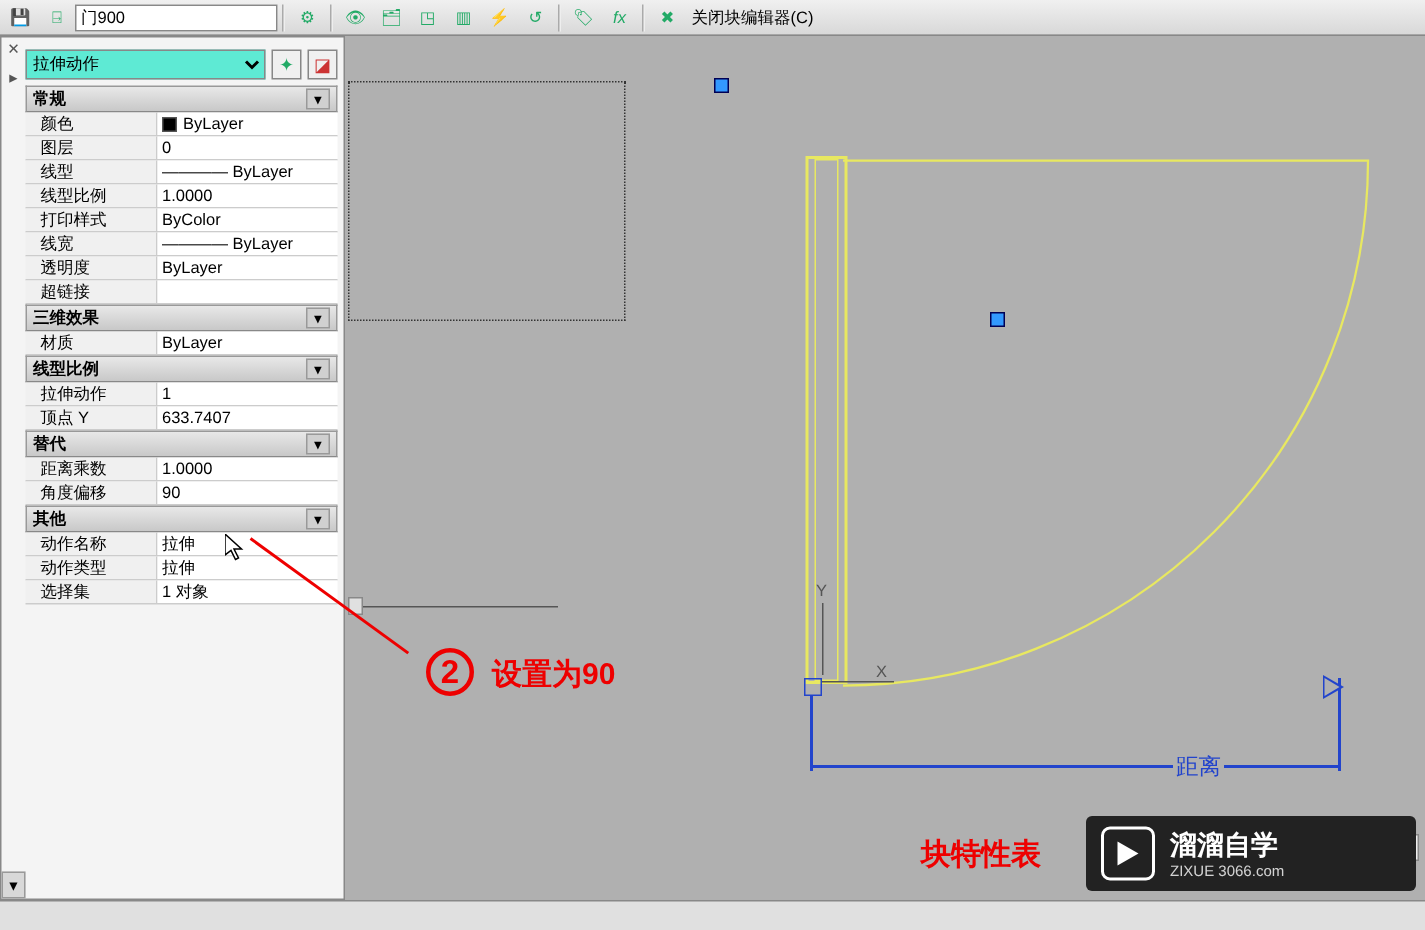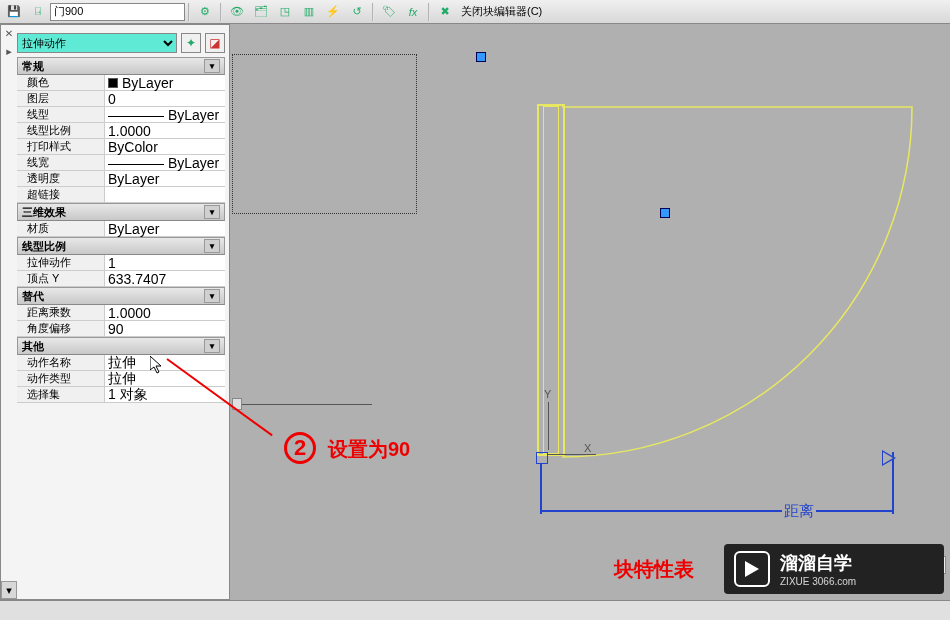--- a/index.html
+++ b/index.html
@@ -15,21 +15,21 @@
   .panel-pin { position: absolute; top: 18px; left: 0; width: 16px; height: 16px; display: flex; align-items: center; justify-content: center; color: #555; }
   .panel-body { position: absolute; left: 16px; top: 8px; right: 4px; bottom: 4px; }
   .panel-row1 { display: flex; gap: 4px; align-items: center; margin-bottom: 4px; }
   .panel-select { flex: 1; height: 20px; border: 1px solid #888; background: #5eead4; font-size: 11px; }
   .sq-btn { width: 20px; height: 20px; border: 1px solid #888; background: #f0f0f0; display: flex; align-items: center; justify-content: center; font-size: 12px; }
   
   .sect-header { background: linear-gradient(#e8e8e8,#c8c8c8); border: 1px solid #999; border-bottom: 1px solid #888; height: 18px; line-height: 18px; padding: 0 4px; font-weight: bold; font-size: 11px; display: flex; justify-content: space-between; align-items: center; }
   .sect-header .arrow { width: 16px; height: 14px; background: #d0d0d0; border: 1px solid #999; display: flex; align-items: center; justify-content: center; font-size: 9px; }
   .prop-row { display: flex; height: 16px; border-bottom: 1px solid #ccc; }
   .prop-label { width: 88px; padding-left: 10px; border-right: 1px solid #ccc; background: #f0f0f0; font-size: 11px; display: flex; align-items: center; text-align: center; }
-  .prop-val { flex: 1; padding: 0 3px; background: #fff; font-size: 14px; display: flex; align-items: center; gap: 4px; }
+  .prop-val { flex: 1; padding: 0 3px; background: #fff; font-size: 11px; display: flex; align-items: center; gap: 4px; }
   .swatch { width: 10px; height: 10px; border: 1px solid #555; background: #000; display: inline-block; }
   
   .tool-palette { position: absolute; top: 24px; left: 232px; width: 148px; height: 342px; background: #f0f0f0; border-right: 1px solid #888; }
   .tool-palette-side { position: absolute; left: 0; top: 0; bottom: 0; width: 16px; background: #e0e0e0; border-right: 1px solid #aaa; display: flex; flex-direction: column; justify-content: flex-end; align-items: center; }
   .tool-palette-side .vtext { writing-mode: vertical-rl; font-size: 10px; color: #444; margin-bottom: 8px; }
   .palette-items { margin-left: 16px; padding-top: 4px; }
   .pal-item { display: flex; align-items: center; height: 30px; padding: 0 4px; gap: 6px; }
   .pal-icon { width: 22px; height: 22px; display: flex; align-items: center; justify-content: center; font-size: 15px; }
   .pal-label { font-size: 12px; }
   

